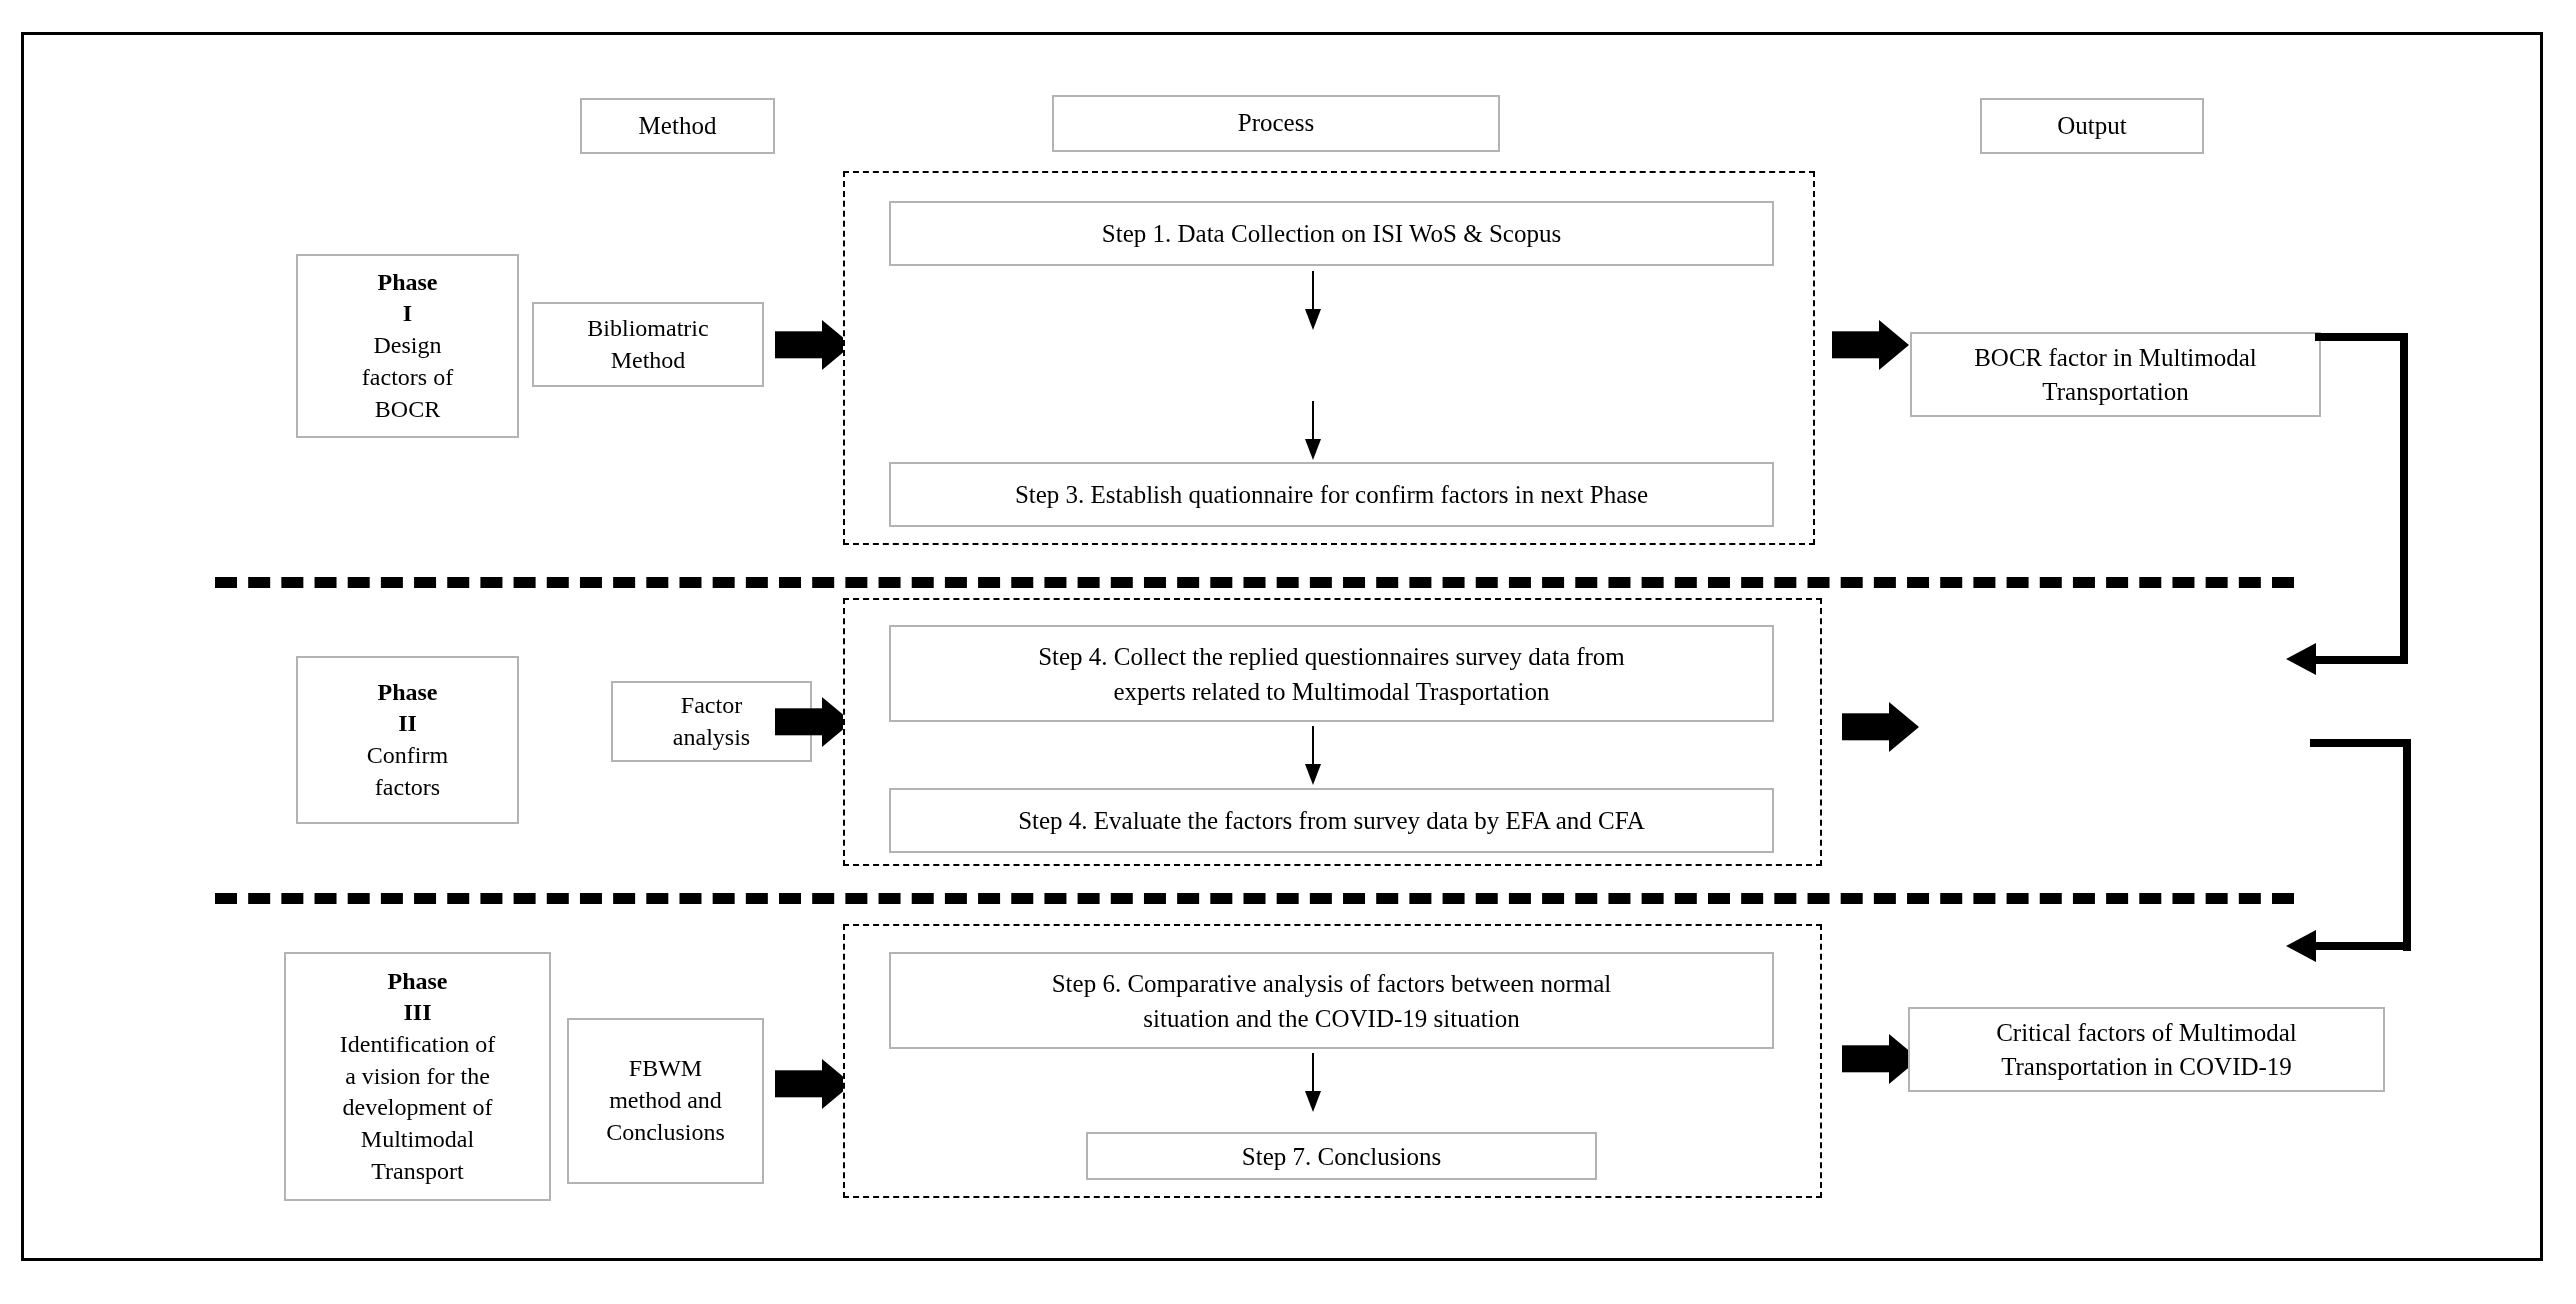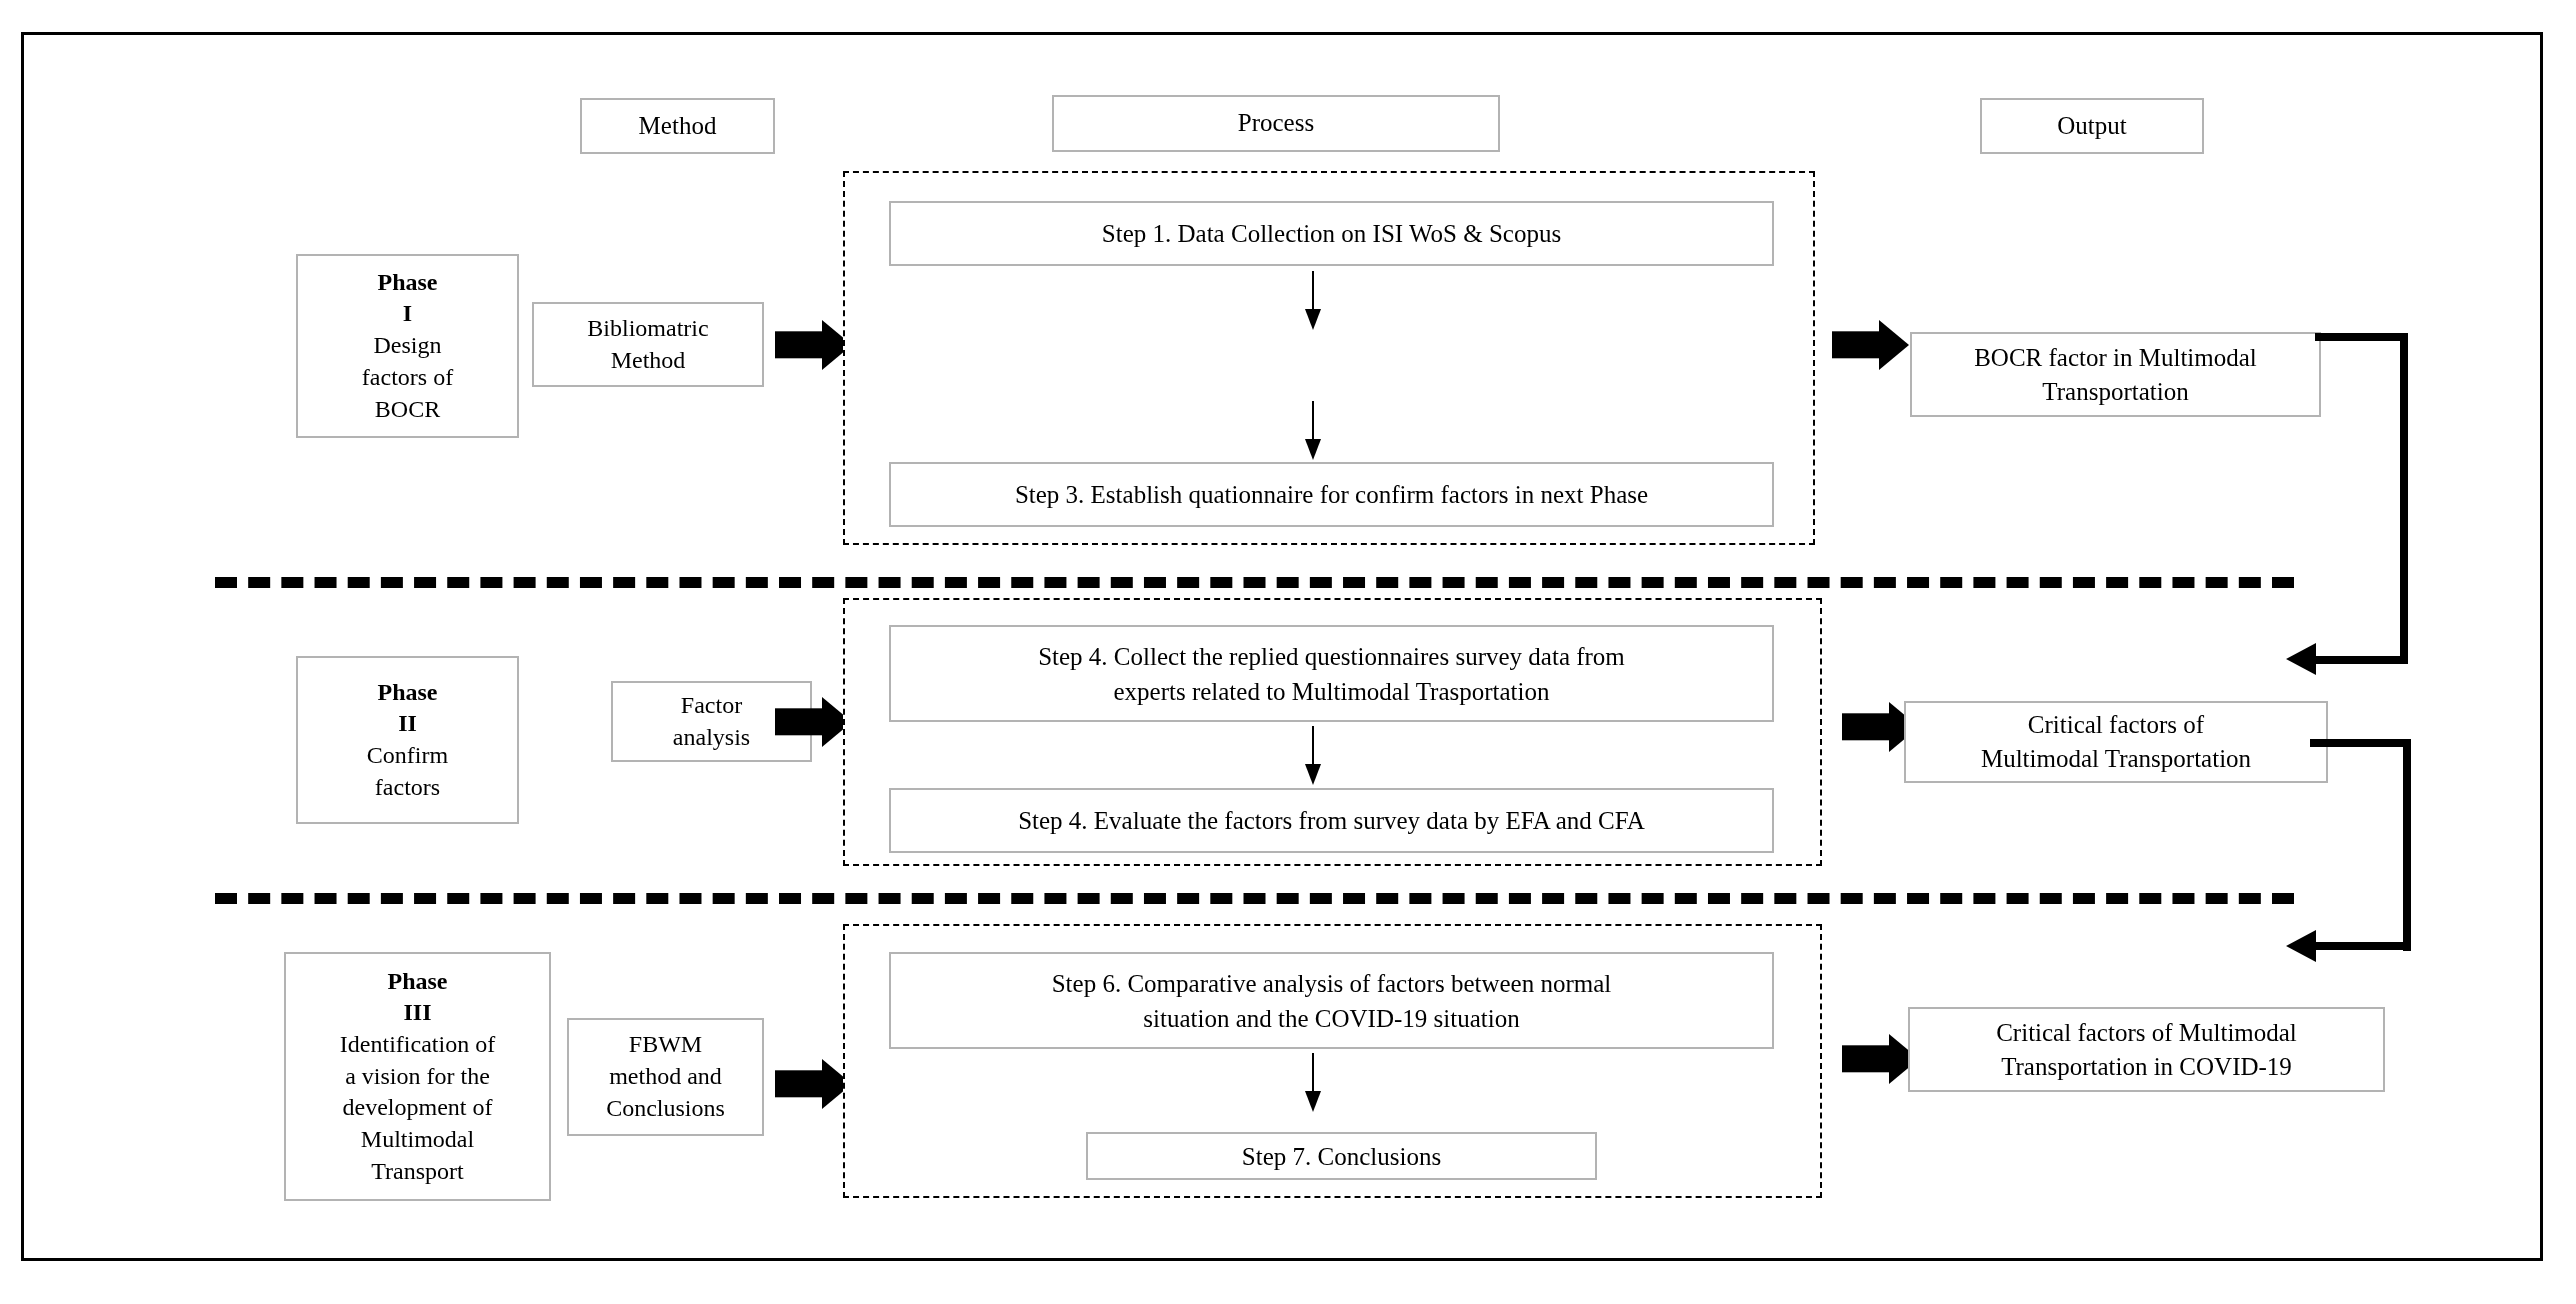--- a/index.html
+++ b/index.html
@@ -223,41 +223,39 @@
     <div class="head"></div>
   </div>
 
   <div class="abs step-box" style="left:889px;top:788px;width:885px;height:65px;">Step 4. Evaluate the factors from survey data by EFA and CFA</div>
 
   <div class="block-arrow" style="left:1842px;top:700px;width:77px;height:54px;">
     <div class="body" style="width:50px;height:27.4px;"></div>
     <div class="tip"></div>
   </div>
 
-  <div class="abs output-box" style="left:1904px;top:701px;width:424px;height:82px;">Critical factors of
-Multimodal  Transportation</div>
 
   <div class="conn-seg" style="left:2310px;top:739px;width:100px;height:8px;"></div>
   <div class="conn-seg" style="left:2403px;top:739px;width:8px;height:212px;"></div>
   <div class="conn-seg" style="left:2315px;top:942px;width:95px;height:8px;"></div>
   <div class="conn-head" style="left:2286px;top:930px;"></div>
 
   <div class="phase-sep" style="left:215px;top:893px;width:2079px;"></div>
 
   <div class="abs phase-box" style="left:284px;top:952px;width:267px;height:249px;">
     <span class="ph-title">Phase</span>
     <span class="ph-title">III</span>
     <span style="white-space:pre-line;">Identification of
 a vision for the
 development of
 Multimodal
 Transport</span>
   </div>
 
-  <div class="abs method-box" style="left:567px;top:1018px;width:197px;height:118px;text-align:center;">FBWM
+  <div class="abs method-box" style="left:567px;top:1018px;width:197px;height:166px;text-align:center;">FBWM
 method and
 Conclusions</div>
 
   <div class="block-arrow" style="left:775px;top:1057px;width:77px;height:54px;">
     <div class="body" style="width:50px;height:27.4px;"></div>
     <div class="tip"></div>
   </div>
 
   <div class="abs process-container" style="left:843px;top:924px;width:979px;height:274px;"></div>
 

